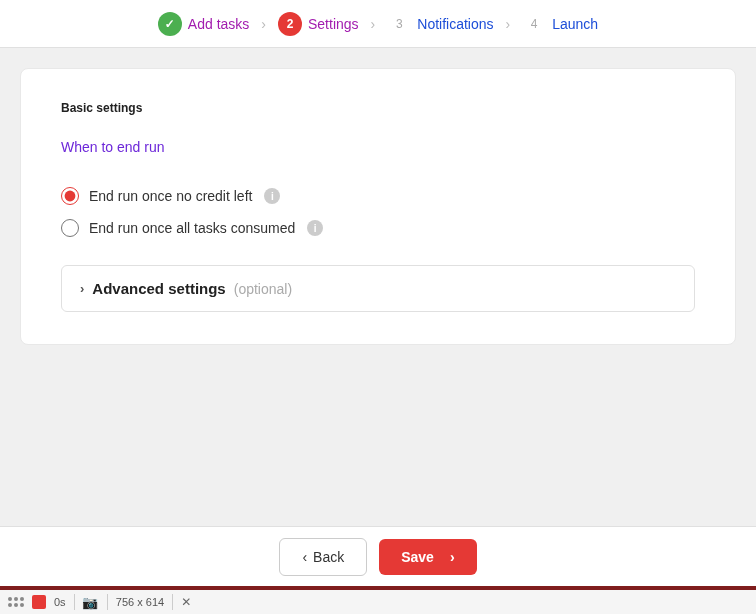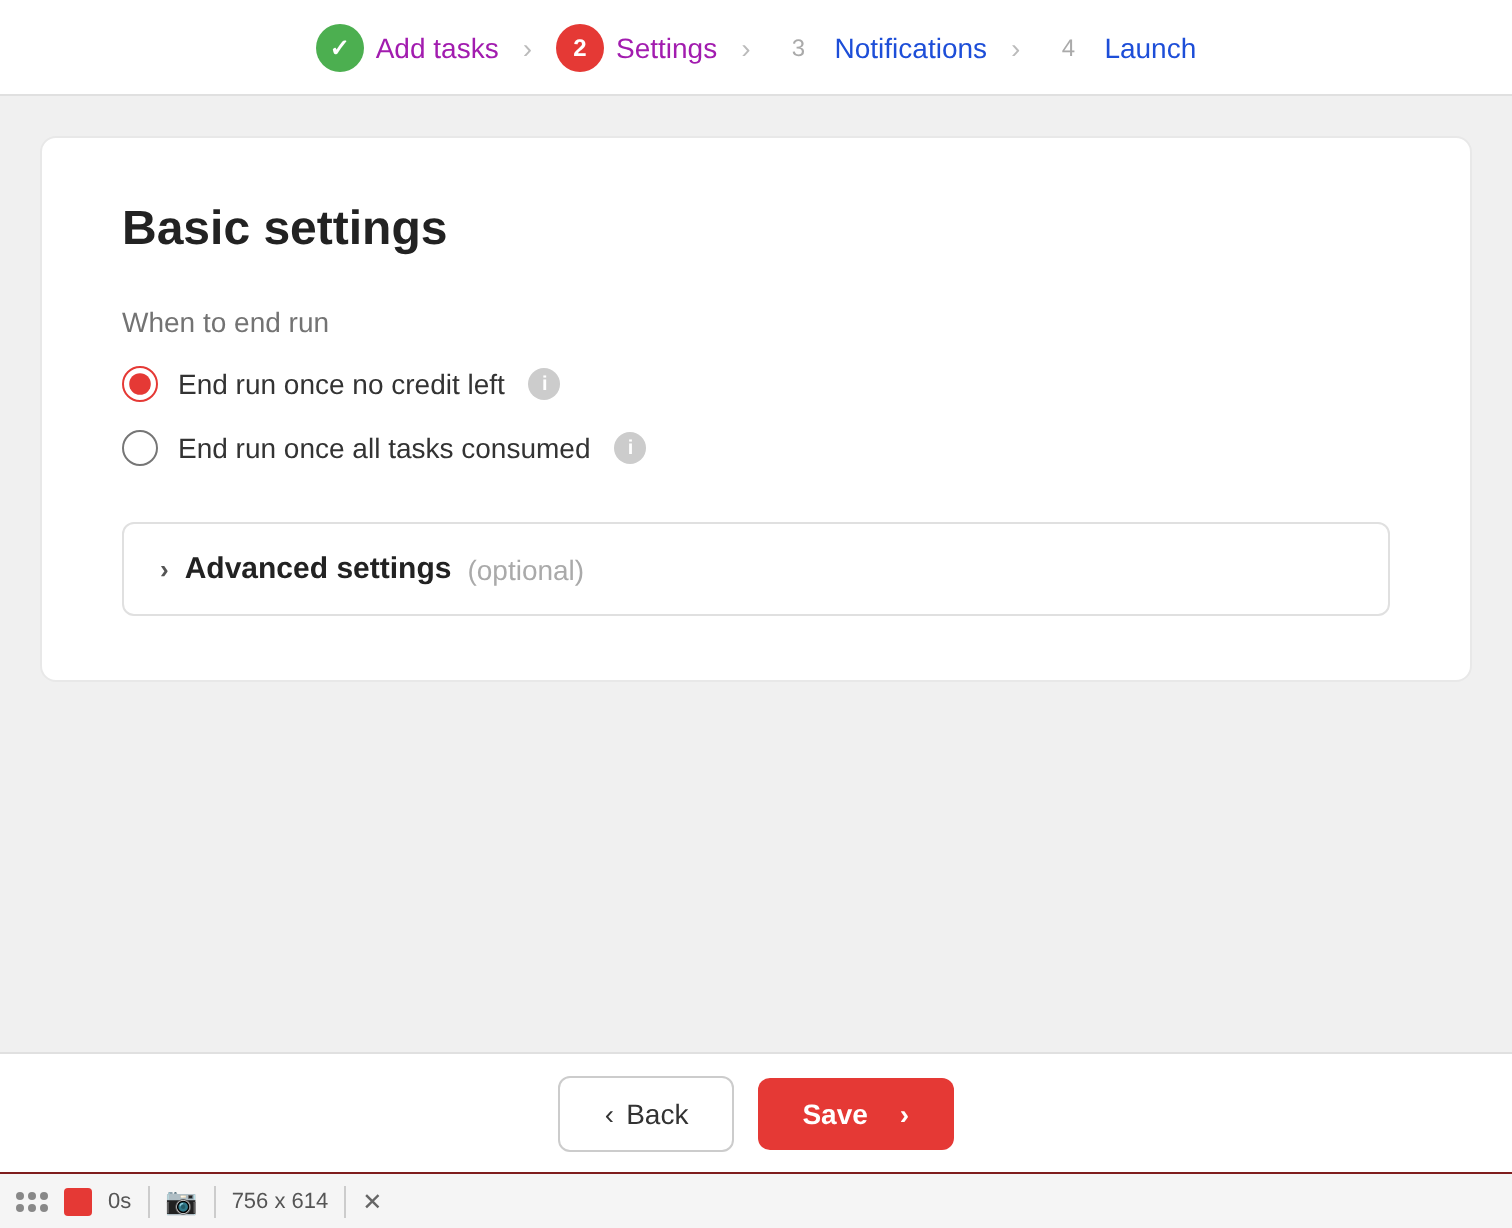--- a/index.html
+++ b/index.html
@@ -76,30 +76,30 @@
     }
 
     .card {
       background: #fff;
       border-radius: 8px;
       padding: 32px 40px;
       border: 1px solid #e8e8e8;
     }
 
     .card-title {
-      font-size: 24px;
+      font-size: 12px;
       font-weight: 700;
       color: #222;
       margin-bottom: 24px;
     }
 
     .section-label {
       font-size: 14px;
-      color: #737373;
-      margin-bottom: 14px;
+      color: #6d28d9;
+      margin-bottom: 32px;
     }
 
     .radio-group {
       display: flex;
       flex-direction: column;
       gap: 14px;
       margin-bottom: 28px;
     }
 
     .radio-option {
@@ -199,21 +199,21 @@
       color: #fff;
       cursor: pointer;
       display: flex;
       align-items: center;
       gap: 16px;
     }
 
     
     .taskbar {
       background: #f5f5f5;
-      border-top: 1px solid #7f1d1d;
+      border-top: 4px solid #7f1d1d;
       height: 28px;
       display: flex;
       align-items: center;
       padding: 0 8px;
       gap: 8px;
       font-size: 11px;
       color: #555;
     }
     .taskbar-dots {
       display: grid;

